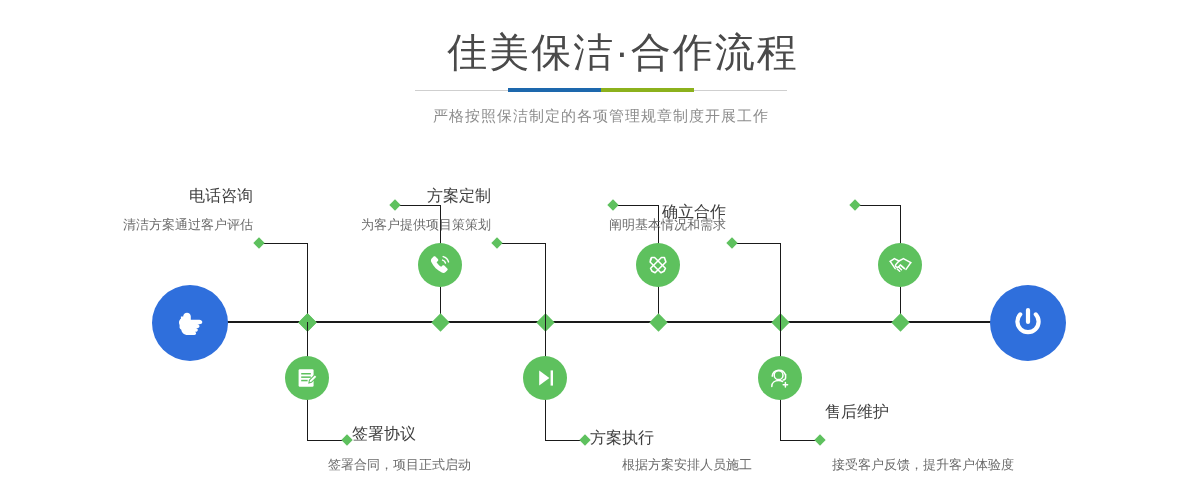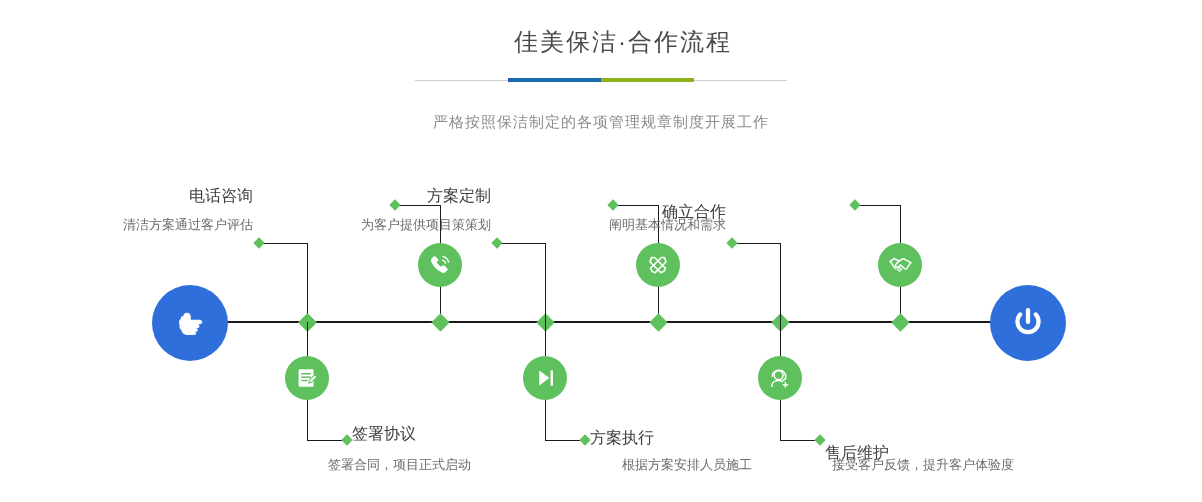--- a/index.html
+++ b/index.html
@@ -8,37 +8,37 @@
     background:#ffffff;
     font-family:"Liberation Sans","DejaVu Sans",sans-serif;
     overflow:hidden;
     position:relative;
   }
   #root{position:relative;width:1202px;height:502px;}
 
   
   .header{position:absolute;left:0;top:0;width:1202px;text-align:center;}
   .title{
-    font-size:24px;line-height:40px;color:#4a4a4a;letter-spacing:2px;
-    font-weight:400;margin-top:22px;padding-left:44px;
+    font-size:40px;line-height:40px;color:#4a4a4a;letter-spacing:2px;
+    font-weight:400;margin-top:32px;padding-left:44px;
   }
   .divider{
     position:relative;width:372px;height:10px;margin:14px auto 0 auto;
   }
   .divider .rule{
     position:absolute;left:0;top:4px;width:372px;height:1px;background:#cfcfcf;
   }
   .divider .seg-blue{
     position:absolute;left:93px;top:2px;width:93px;height:4px;background:#1d68ad;
   }
   .divider .seg-green{
     position:absolute;left:186px;top:2px;width:93px;height:4px;background:#8cb11c;
   }
   .subtitle{
-    font-size:15px;line-height:20px;color:#8d8d8d;margin-top:26px;letter-spacing:1px;
+    font-size:15px;line-height:20px;color:#8d8d8d;margin-top:10px;letter-spacing:1px;
   }
 
   
   .flow{position:absolute;left:0;top:0;width:1202px;height:502px;}
   .axis{
     position:absolute;left:176px;top:321px;width:862px;height:2px;background:#1a1a1a;
   }
 
   .endcap{
     position:absolute;border-radius:50%;
@@ -249,21 +249,21 @@
           <g fill="none" stroke="#ffffff" stroke-width="1.5" stroke-linecap="round">
             <circle cx="11.6" cy="10.2" r="4.4"></circle>
             <path d="M4.8 21.4 c0-3.6 3-5.8 6.8-5.8 1.5 0 2.9.3 4 .9"></path>
             <path d="M5.2 11.2 a6.8 6.8 0 0 1 13.2-1.4"></path>
             <path d="M18.6 9.4 l0 3.2 c0 1.4-1.1 2.4-2.4 2.4"></path>
             <path d="M18.4 17.6 l0 4.4 M16.2 19.8 l4.4 0"></path>
           </g>
         </svg>
       </span>
     </div>
-    <div class="lbl bottom" style="left:825px;top:442px;">
+    <div class="lbl bottom" style="left:825px;top:401px;">
       <div class="lbl-title">售后维护</div>
     </div>
     <div class="lbl bottom" style="left:832px;top:452px;">
       <div class="lbl-desc">接受客户反馈，提升客户体验度</div>
     </div>
 
   </div>
 </div>
 
 </body></html>

